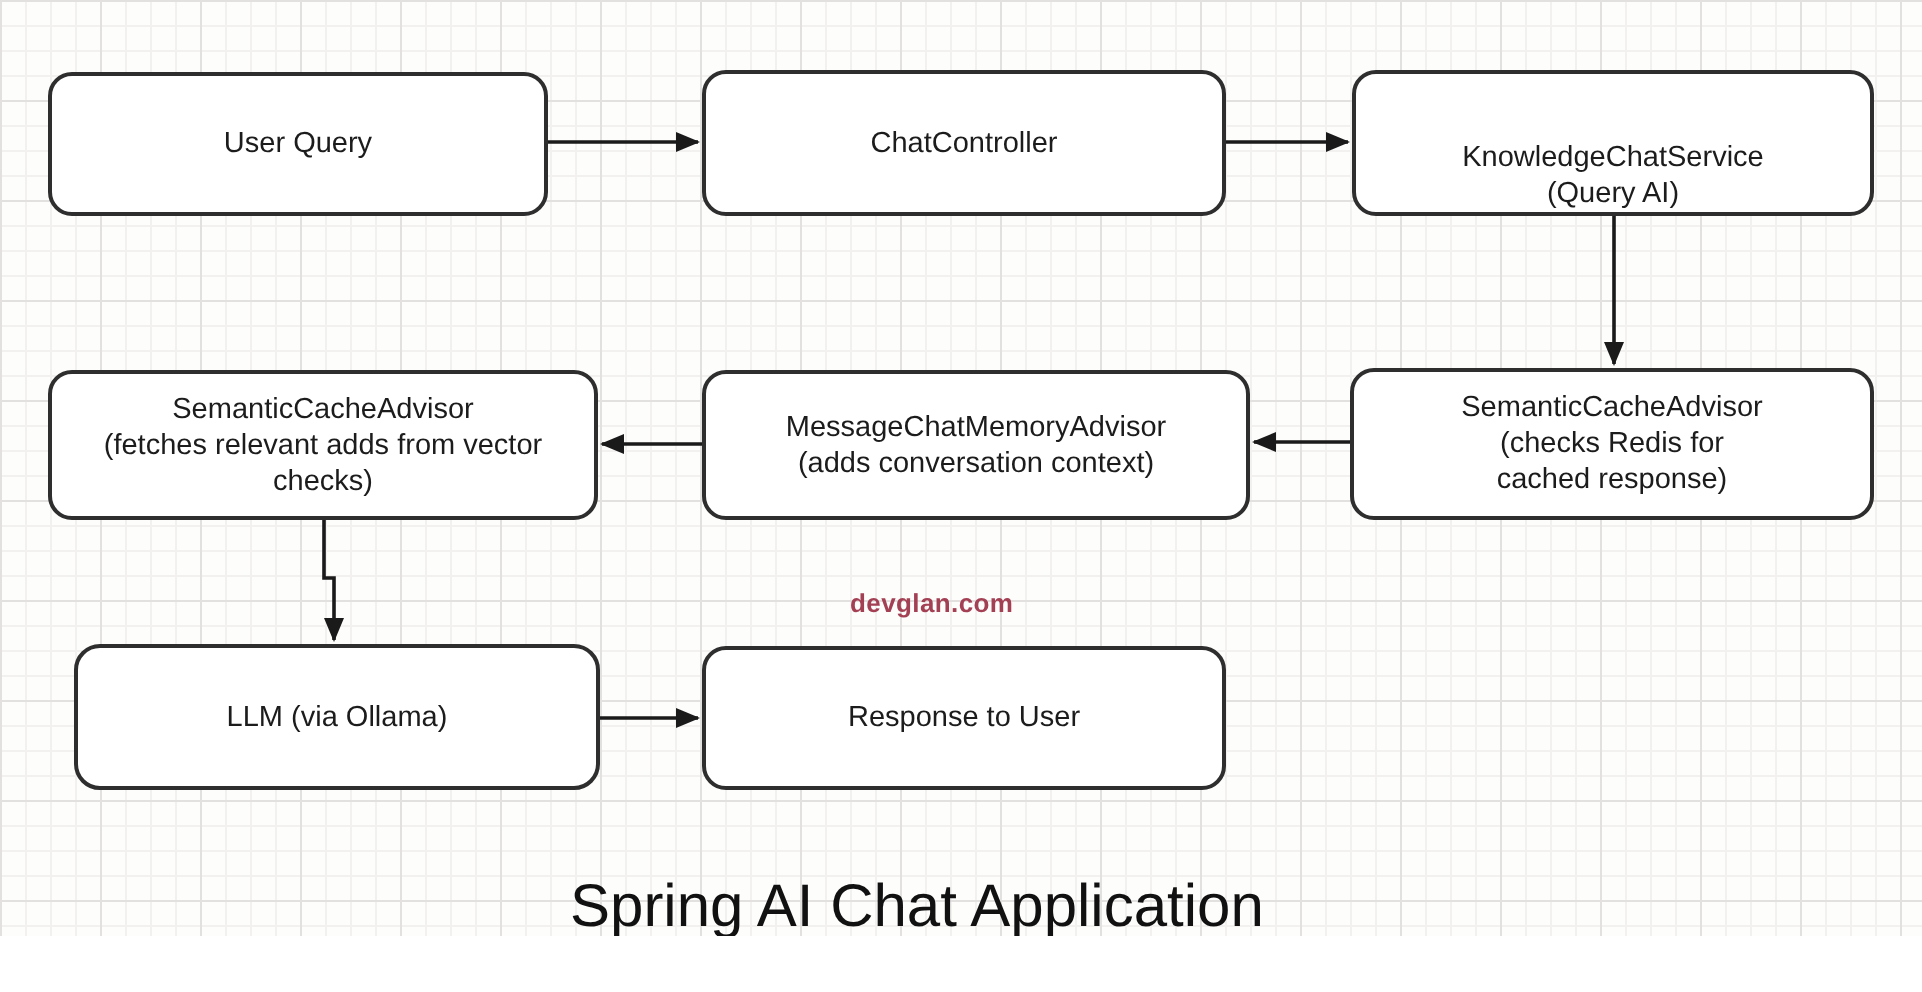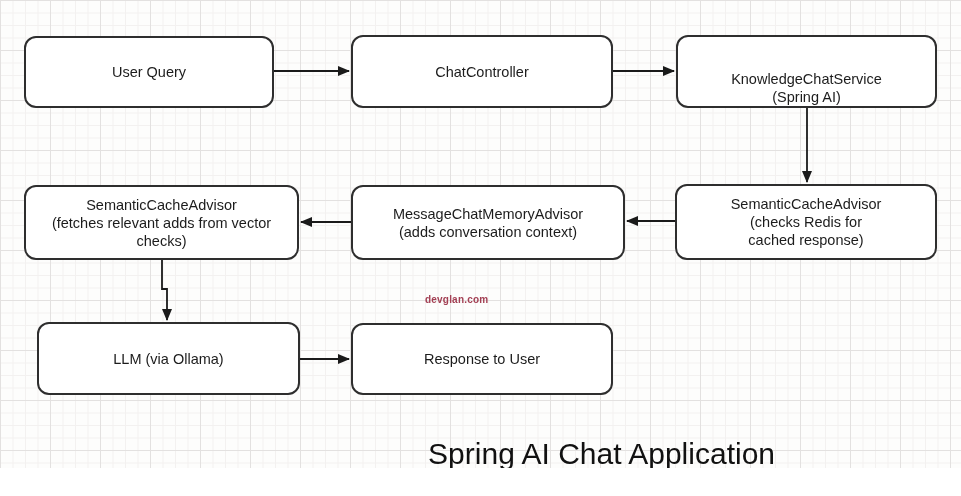--- a/index.html
+++ b/index.html
@@ -38,31 +38,31 @@
     justify-content: center;
     color: #1c1c1c;
     font-size: 14.5px;
     line-height: 18px;
     text-align: center;
   }
   .watermark {
     position: absolute;
     left: 425px;
     top: 294px;
-    font-size: 10px;
+    font-size: 13px;
     font-weight: bold;
     color: #a34054;
     letter-spacing: 0.2px;
   }
   .diagram-title {
     position: absolute;
     left: 285px;
     top: 437px;
     width: 490px;
-    text-align: right;
+    text-align: left;
     font-size: 30px;
     color: #111111;
   }
 </style>
 </head>
 <body>
 
 <div class="canvas">
 
   <svg class="edges-layer" width="961" height="496" viewBox="0 0 961 496">
@@ -83,41 +83,41 @@
   <div class="node" style="left:24px; top:36px; width:250px; height:72px;">
     <div>User Query</div>
   </div>
 
   <div class="node" style="left:351px; top:35px; width:262px; height:73px;justify-content:center;">
     <div>ChatController</div>
   </div>
 
   <div class="node" style="left:676px; top:35px; width:261px; height:73px;justify-content:flex-end;">
     <div>KnowledgeChatService</div>
-    <div>(Spring AI)</div>
+    <div>(Query AI)</div>
   </div>
 
   <div class="node" style="left:24px; top:185px; width:275px; height:75px;">
     <div>SemanticCacheAdvisor</div>
     <div>(fetches relevant adds from vector</div>
     <div>checks)</div>
   </div>
 
   <div class="node" style="left:675px; top:184px; width:262px; height:76px;">
     <div>SemanticCacheAdvisor</div>
     <div>(checks Redis for</div>
     <div>cached response)</div>
   </div>
 
   <div class="node" style="left:351px; top:185px; width:274px; height:75px;">
     <div>MessageChatMemoryAdvisor</div>
     <div>(adds conversation context)</div>
   </div>
 
-  <div class="node" style="left:37px; top:322px; width:263px; height:73px;">
+  <div class="node" style="left:37px; top:322px; width:263px; height:73px;border-radius:13px;">
     <div>LLM (via Ollama)</div>
   </div>
 
   <div class="node" style="left:351px; top:323px; width:262px; height:72px;">
     <div>Response to User</div>
   </div>
 
   <div class="watermark">devglan.com</div>
 
   <div class="diagram-title">Spring AI Chat Application</div>

